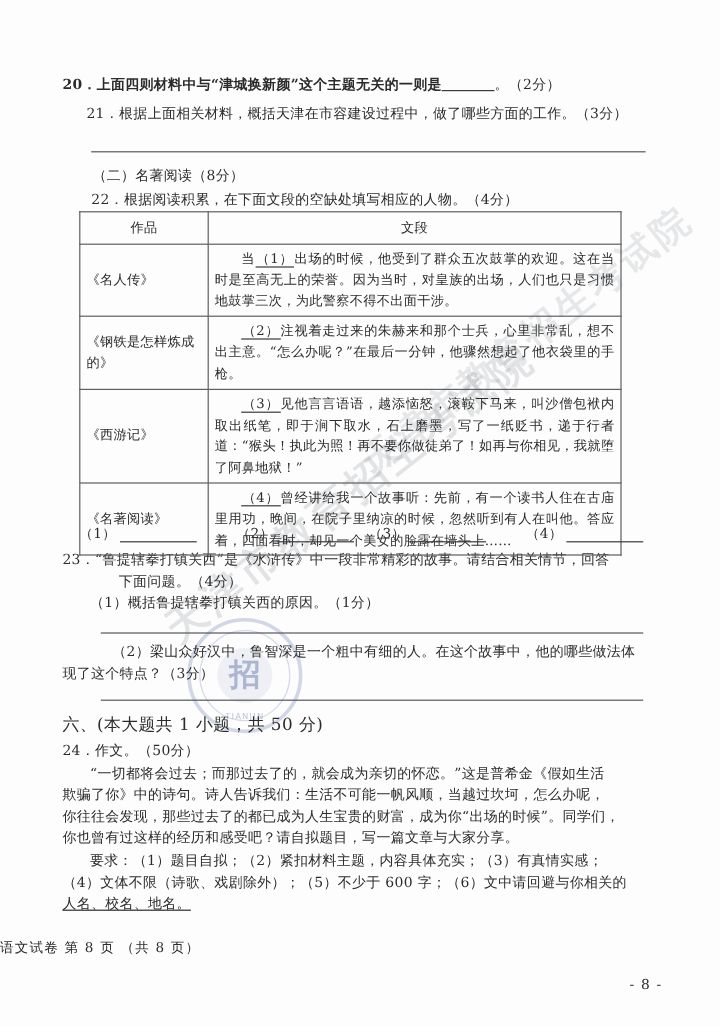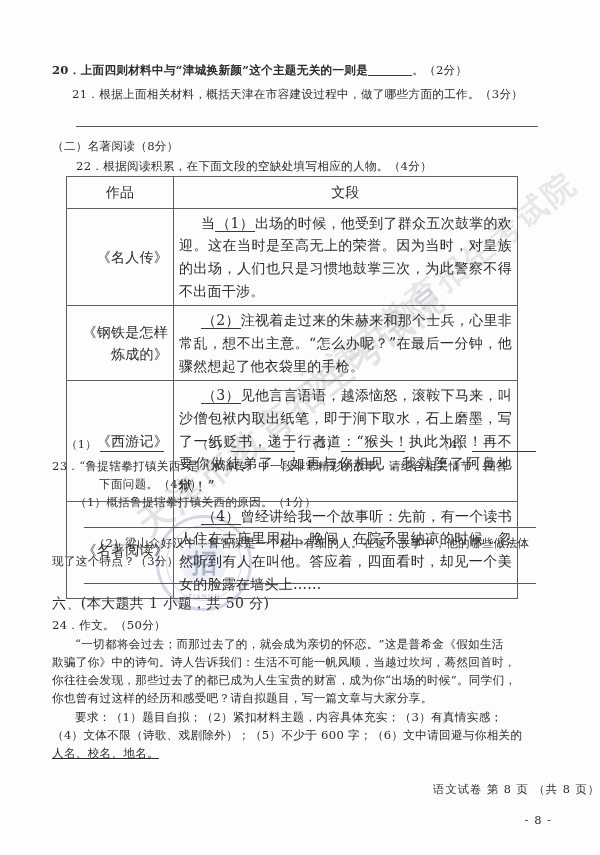--- a/index.html
+++ b/index.html
@@ -144,35 +144,35 @@
     top: 176px;
     width: 452px;
     border-collapse: collapse;
     table-layout: fixed;
     z-index: 4;
     background: transparent;
   }
   .tbl td, .tbl th {
     border: 1px solid #5c5f63;
     padding: 3px 5px;
-    font-size: 14px;
+    font-size: 11px;
     line-height: 1.62;
     letter-spacing: 0.25px;
     font-weight: 400;
     vertical-align: middle;
     background: transparent;
   }
   .tbl th {
     text-align: center;
     font-weight: 400;
     padding: 4px 5px;
   }
   .col-work { width: 96px; }
   .cell-work {
-    text-align: right;
+    text-align: left;
     vertical-align: middle;
     line-height: 1.7;
   }
   .cell-text {
     text-indent: 22px;
     text-align: justify;
     text-justify: inter-ideograph;
   }
   .gapfill {
     border-bottom: 1.1px solid #3a3a3a;
@@ -208,21 +208,21 @@
     font-weight: 400;
     font-size: 14px;
     letter-spacing: 0.4px;
   }
 
   .footer-center {
     position: absolute;
     top: 782px;
     left: 0;
     width: 600px;
-    text-align: right;
+    text-align: left;
     font-size: 11.3px;
     letter-spacing: 1px;
     z-index: 4;
   }
   .footer-page {
     position: absolute;
     top: 813px;
     right: 48px;
     font-size: 11.5px;
     letter-spacing: 1px;
@@ -251,21 +251,21 @@
     <div class="block q-line" style="top:62px;">
       <span class="num">20．上面四则材料中与“津城换新颜”这个主题无关的一则是</span><span class="blank-inline"></span><span>。（2分）</span>
     </div>
 
     <div class="block q-line" style="top:86px;margin-left:20px;">
       <span>21．根据上面相关材料，概括天津在市容建设过程中，做了哪些方面的工作。（3分）</span>
     </div>
 
     <div class="rule" style="left:76px; top:126px; width:462px;"></div>
 
-    <div class="block q-line" style="top:138px;">
+    <div class="block q-line" style="top:138px;margin-left:25px;">
       <span>（二）名著阅读（8分）</span>
     </div>
 
     <div class="block q-line" style="top:158px;margin-left:24px;">
       <span>22．根据阅读积累，在下面文段的空缺处填写相应的人物。（4分）</span>
     </div>
 
     <table class="tbl">
       <thead>
         <tr>
@@ -341,21 +341,21 @@
     </div>
 
     <div class="block q-line" style="top:617px;">
       <span>24．作文。（50分）</span>
     </div>
 
     <div class="block q-line indent-h" style="top:636px;">
       <span>“一切都将会过去；而那过去了的，就会成为亲切的怀恋。”这是普希金《假如生活</span>
     </div>
     <div class="block q-line" style="top:654px;">
-      <span>欺骗了你》中的诗句。诗人告诉我们：生活不可能一帆风顺，当越过坎坷，蓦然回首时，</span>
+      <span>欺骗了你》中的诗句。诗人告诉我们：生活不可能一帆风顺，当越过坎坷，怎么办呢，</span>
     </div>
     <div class="block q-line" style="top:672px;">
       <span>你往往会发现，那些过去了的都已成为人生宝贵的财富，成为你“出场的时候”。同学们，</span>
     </div>
     <div class="block q-line" style="top:690px;font-family:Liberation Serif, serif;">
       <span>你也曾有过这样的经历和感受吧？请自拟题目，写一篇文章与大家分享。</span>
     </div>
 
     <div class="block q-line indent-h" style="top:709px;">
       <span>要求：（1）题目自拟；（2）紧扣材料主题，内容具体充实；（3）有真情实感；</span>

